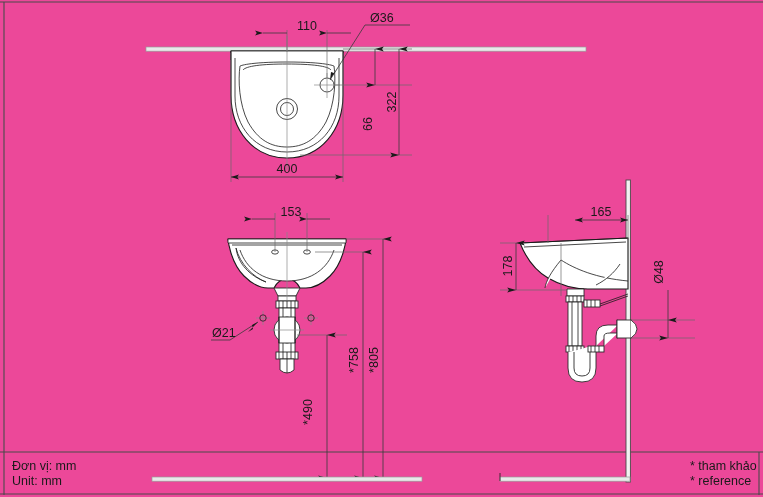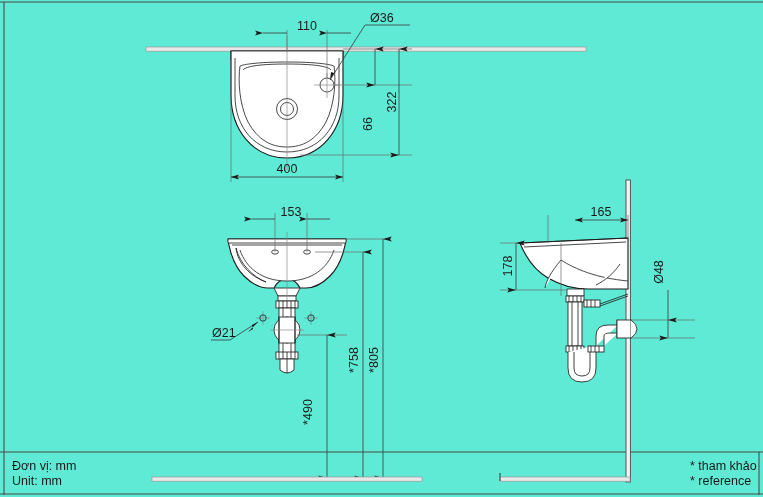--- a/index.html
+++ b/index.html
@@ -7,21 +7,21 @@
     padding: 0;
     background: #ffffff;
   }
   body {
     font-family: "Liberation Sans", sans-serif;
   }
   #sheet {
     position: relative;
     width: 763px;
     height: 497px;
-    background: #5eead4;
+    background: #ec4899;
     overflow: hidden;
     box-sizing: border-box;
   }
   #sheet svg {
     position: absolute;
     left: 0;
     top: 0;
   }
   text {
     font-family: "Liberation Sans", sans-serif;

